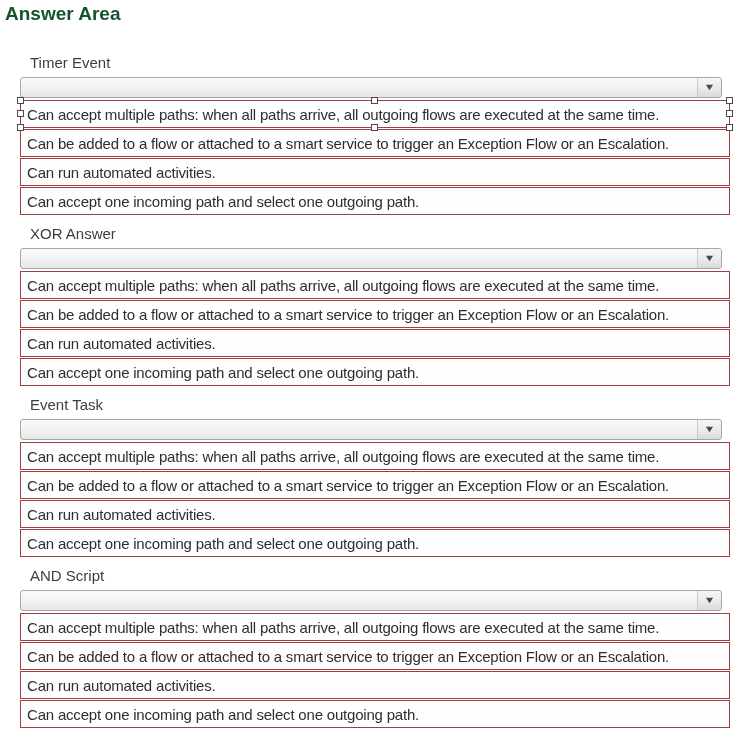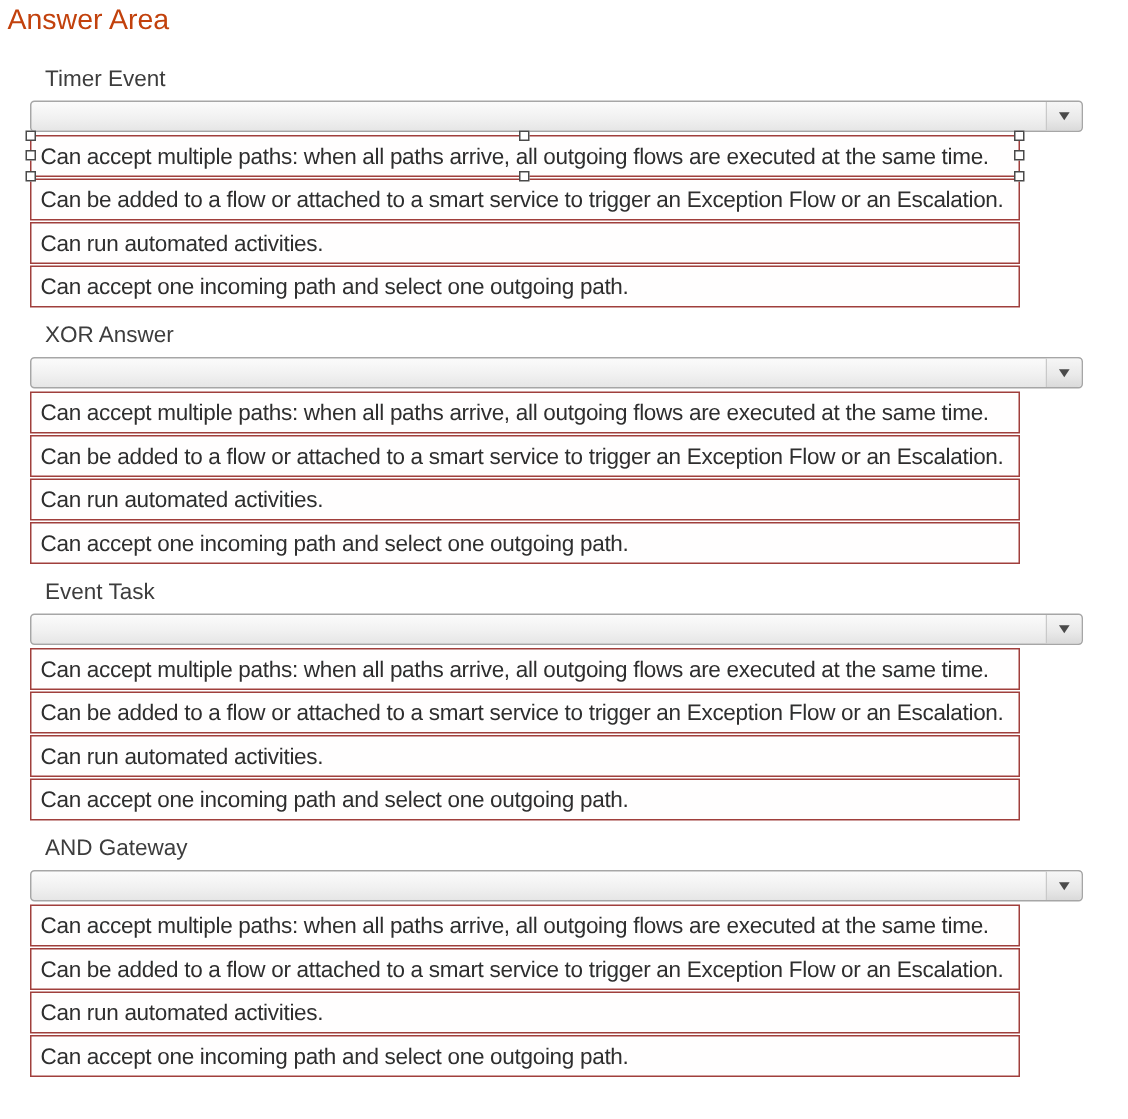--- a/index.html
+++ b/index.html
@@ -11,28 +11,28 @@
   body {
     width: 752px;
     height: 746px;
     overflow: hidden;
     position: relative;
   }
   .page-title {
     margin: 3px 0 0 5px;
     font-size: 19px;
     line-height: 22px;
-    font-weight: normal;
-    color: #c2410c;
+    font-weight: bold;
+    color: #14532d;
   }
   .content {
     margin-left: 20px;
     width: 702px;
   }
-  .section { margin-top: 20px; }
+  .section { margin-top: 30px; }
   .section + .section { margin-top: 11px; }
   .section-label {
     font-size: 15px;
     line-height: 16px;
     color: var(--label_color, #3d3d3d);
     margin: 0 0 6px 10px;
   }
   .dropdown {
     position: relative;
     height: 21px;
@@ -63,21 +63,21 @@
     display: flex;
     align-items: center;
     justify-content: center;
   }
   .dd-arrow {
     font-size: 9px;
     line-height: 9px;
     color: var(--arrow_color, #4a4a4a);
     transform: scaleX(1.35);
   }
-  .option-list { width: 660px; border-radius: 27px; }
+  .option-list { width: 710px; border-radius: 27px; }
   .option {
     position: relative;
     box-sizing: border-box;
     height: 28px;
     margin-bottom: 1px;
     border: 1px solid var(--option_border, #a03f3c);
     background: var(--option_bg, #fffefe);
     display: flex;
     align-items: center;
     padding: 0 4px 0 6px;
@@ -185,21 +185,21 @@
       <div class="option">
         <span>Can run automated activities.</span>
       </div>
       <div class="option">
         <span>Can accept one incoming path and select one outgoing path.</span>
       </div>
     </div>
   </div>
 
   <div class="section">
-    <div class="section-label">AND Gateway</div>
+    <div class="section-label">AND Script</div>
     <div class="dropdown">
       <span class="dd-value"></span>
       <span class="dd-button">
         <span class="dd-arrow">▼</span>
       </span>
     </div>
     <div class="option-list">
       <div class="option">
         <span>Can accept multiple paths: when all paths arrive, all outgoing flows are executed at the same time.</span>
       </div>

